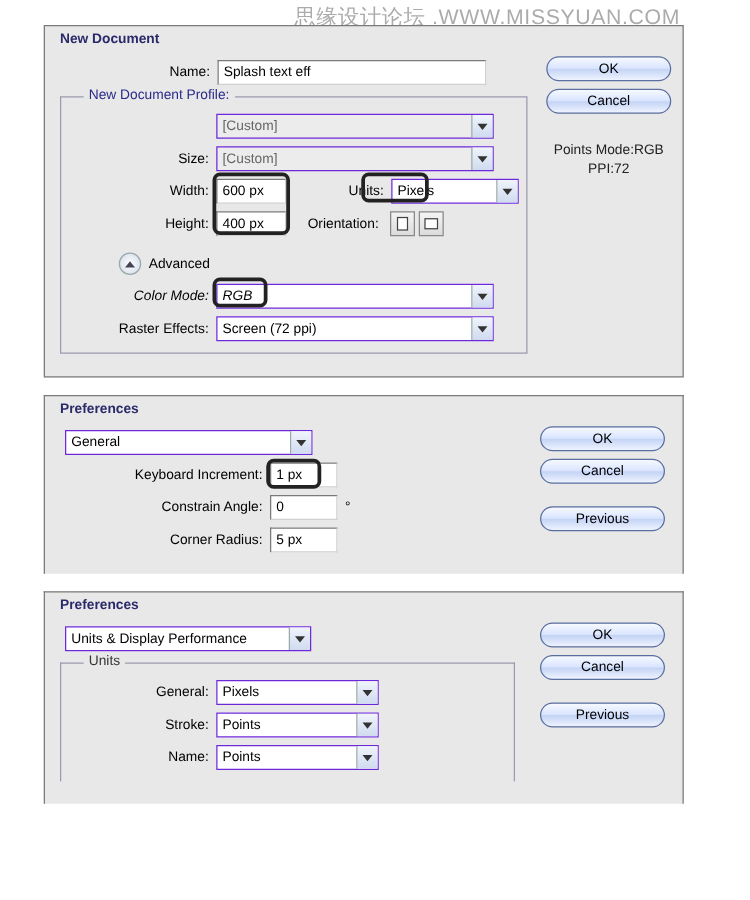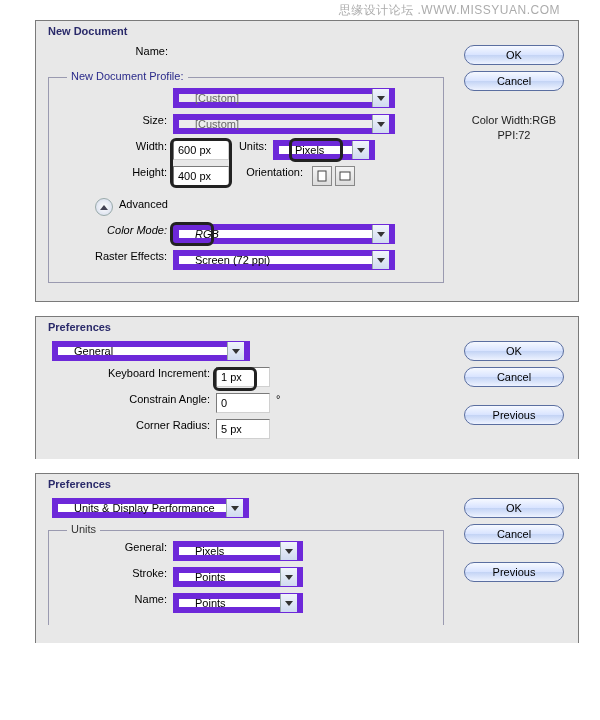--- a/index.html
+++ b/index.html
@@ -1,20 +1,20 @@
 <!DOCTYPE html>
 <html><head>
 <meta charset="utf-8">
 <style>
   * { box-sizing: border-box; margin: 0; padding: 0; font-family: Tahoma, sans-serif; font-size: 11px; }
   body { background: #fff; width: 600px; }
   .panel {
     border: 1px solid #7a7a7a;
     background: #e8e8e8;
-    margin: 6px 21px 14px 35px;
+    margin: 6px 53px 14px 35px;
     position: relative;
   }
   .panel-title {
     font-weight: bold;
     color: #2a2a6a;
     padding: 4px 8px 8px 12px;
   }
   .panel-body {
     display: flex;
     padding: 0 8px 14px 8px;
@@ -26,38 +26,38 @@
     width: 100px;
     height: 20px;
     border: 1px solid #5a6ea0;
     border-radius: 10px;
     background: linear-gradient(#f6f9ff, #d9e4ff 48%, #c4d4f5 52%, #eef3ff);
     text-align: center;
     line-height: 18px;
     color: #000;
     cursor: pointer;
   }
-  .row { display: flex; height: 26px; }
+  .row { display: flex; align-items: center; height: 26px; }
   .lbl { width: 130px; text-align: right; padding-right: 6px; }
   .input {
     background: #fff;
     border: 1px solid #7a7a7a;
     border-right-color: #d0d0d0;
     border-bottom-color: #d0d0d0;
     height: 20px;
     padding: 2px 4px;
   }
   .select {
     height: 20px;
-    border: 6px solid #6d28d9;
+    border: 1px solid #6d28d9;
     background: #fff;
     display: flex;
     align-items: center;
     justify-content: space-between;
-    padding-left: 16px;
+    padding-left: 4px;
   }
   .select.gray { background: #ececec; color: #666; }
   .dd-btn {
     width: 17px; height: 18px;
     border-left: 1px solid #9aa;
     background: linear-gradient(#f0f4fb, #d0dbf0);
     display: flex; align-items: center; justify-content: center;
   }
   .chev { width:0;height:0;border-left:4px solid transparent;border-right:4px solid transparent;border-top:5px solid #333; }
   .fieldgroup {
@@ -88,36 +88,37 @@
   .adv-toggle {
     width: 18px; height: 18px; border-radius: 50%;
     background: radial-gradient(#fff,#d0d8ea);
     border: 1px solid #9aa;
     display: inline-flex; align-items: center; justify-content: center;
     margin-right: 6px;
   }
   .chev-up { width:0;height:0;border-left:4px solid transparent;border-right:4px solid transparent;border-bottom:5px solid #445; }
   .side-info { font-size: 10px; color: #222; text-align: center; margin-top: 16px; line-height: 1.4; }
   .watermark {
-    position: absolute; top: 2px; right: 40px;
-    color: #888; font-size: 12px; letter-spacing: 0.5px;
+    position: absolute; top: 2px; right: 56px;
+    color: #888; font-size: 17px; letter-spacing: 0.5px;
     opacity: 0.7;
   }
 </style>
 </head>
 <body>
 
 <div class="watermark">思缘设计论坛  .WWW.MISSYUAN.COM</div>
 
 <div class="panel" style="margin-top:20px;">
   <div class="panel-title">New Document</div>
   <div class="panel-body">
     <div class="form-col">
       <div class="row">
         <div class="lbl">Name:</div>
+        <input class="input" style="width: 215px;" value="Splash text eff">
       </div>
 
       <div class="fieldgroup">
         <div class="fieldgroup-legend">New Document Profile:</div>
 
         <div class="row">
           <div class="lbl" style="width:118px"></div>
           <div class="select gray" style="width:222px">
             <span>[Custom]</span>
             <div class="dd-btn">
@@ -132,21 +133,21 @@
             <span>[Custom]</span>
             <div class="dd-btn">
                 <div class="chev"></div>
               </div>
           </div>
         </div>
 
         <div class="row" style="position:relative;">
           <div class="lbl" style="width:118px">Width:</div>
           <input class="input" style="width: 56px;" value="600 px">
-          <div class="lbl" style="width:44px">Units:</div>
+          <div class="lbl" style="width:84px">Units:</div>
           <div class="select" style="width:102px">
             <span>Pixels</span>
             <div class="dd-btn">
                 <div class="chev"></div>
               </div>
           </div>
           <div class="hl" style="left:115px;top:-2px;width:62px;height:50px;"></div>
           <div class="hl" style="left:234px;top:-2px;width:54px;height:24px;"></div>
         </div>
 
@@ -195,21 +196,21 @@
           </div>
         </div>
 
       </div>
     </div>
 
     <div class="btn-col">
       <div class="btn">OK</div>
       <div class="btn">Cancel</div>
       <div class="side-info">
-        <div>Color Width:RGB</div>
+        <div>Points Mode:RGB</div>
         <div>PPI:72</div>
       </div>
     </div>
   </div>
 </div>
 
 <div class="panel" style="border-bottom:none;">
   <div class="panel-title">Preferences</div>
   <div class="panel-body">
     <div class="form-col">

